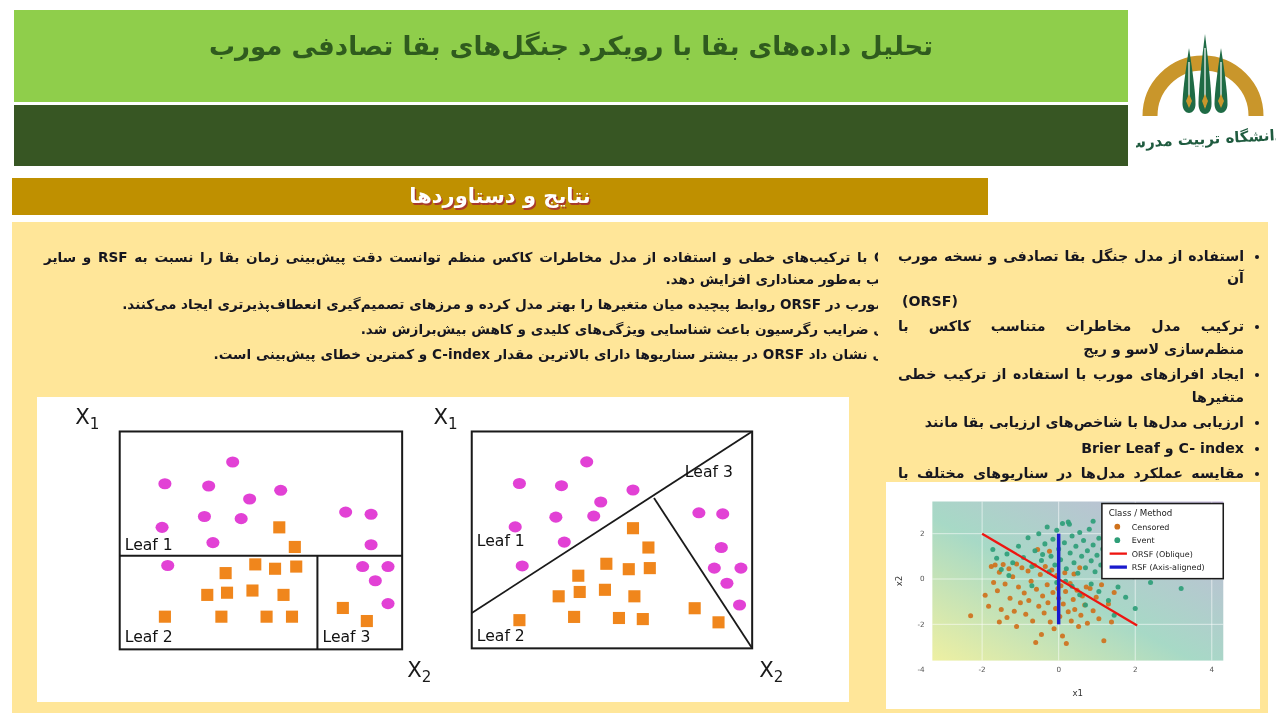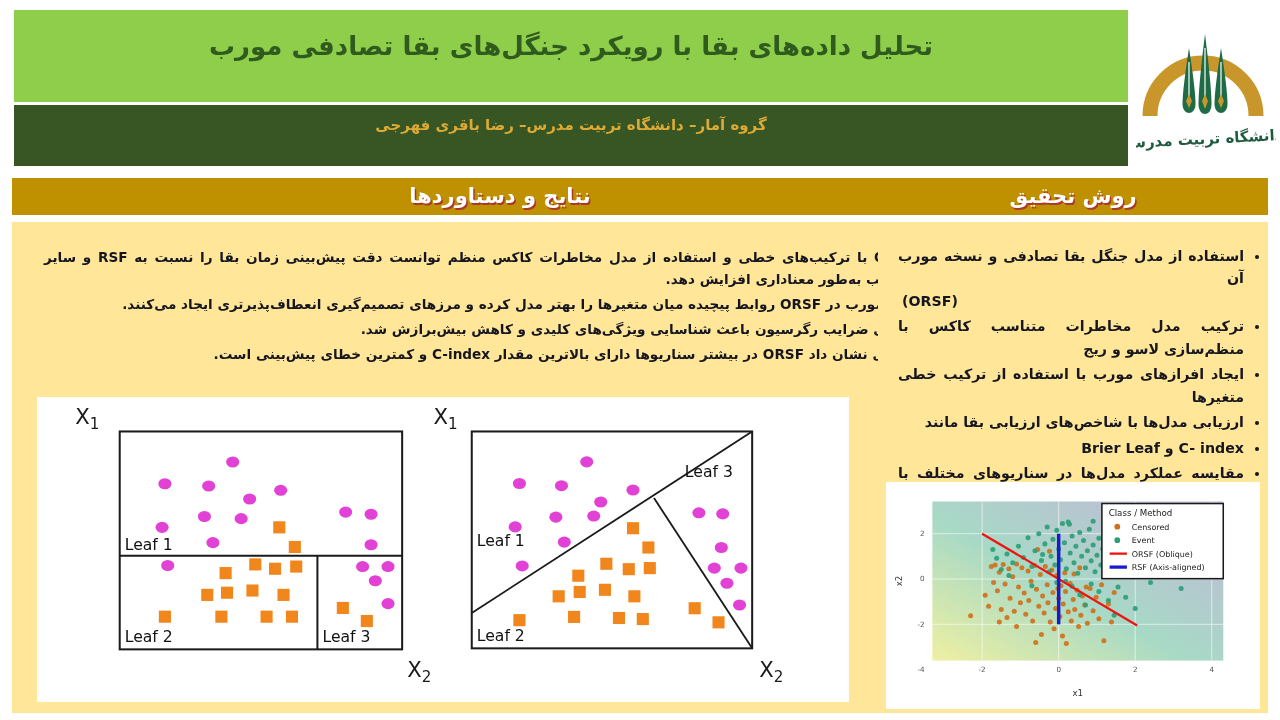--- a/index.html
+++ b/index.html
@@ -37,21 +37,20 @@
 </style>
 </head>
 <body>
 
 <div class="abs title-bar">
   <h1 class="title-text">تحلیل داده‌های بقا با رویکرد جنگل‌های بقا تصادفی مورب</h1>
 </div>
 
 <div class="abs subtitle-bar">
   <div class="subtitle-inner">
-    <span>گروه آمار– دانشگاه تربیت مدرس– رضا باقری فهرجی</span>
   </div>
 </div>
 
 <div class="abs logo-wrap">
   <svg width="140" height="160" viewBox="0 0 140 160">
     <path d="M14 112 A53 53 0 0 1 120 112" fill="none" stroke="#c9962b" stroke-width="15"></path>
     <g>
       <path d="M53 44 C57 70 59.5 90 59.5 100 C59.5 106 56 109 53 109 C50 109 46.5 106 46.5 100 C46.5 90 49 70 53 44 Z" fill="#1f6b45"></path>
       <path d="M69 30 C73 62 75.5 88 75.5 100 C75.5 107 72 110 69 110 C66 110 62.5 107 62.5 100 C62.5 88 65 62 69 30 Z" fill="#1f6b45"></path>
       <path d="M85 44 C89 70 91.5 90 91.5 100 C91.5 106 88 109 85 109 C82 109 78.5 106 78.5 100 C78.5 90 81 70 85 44 Z" fill="#1f6b45"></path>
@@ -158,21 +157,20 @@
           <rect x="570.95" y="212.9" width="12" height="12" fill="#f0861c"></rect>
           <rect x="594.5799999999999" y="213.975" width="12" height="12" fill="#f0861c"></rect>
           <rect x="646.01" y="203.225" width="12" height="12" fill="#f0861c"></rect>
           <rect x="669.64" y="217.2" width="12" height="12" fill="#f0861c"></rect>
         </svg>
     </div>
   </div>
 </div>
 
 <div class="panel right-panel">
-  <div class="panel-header">روش تحقیق</div>
   <div class="panel-body">
     <ul class="bullets" id="right-bullets">
         <li>استفاده از مدل جنگل بقا تصادفی و نسخه مورب آن<span class="sub-line">(ORSF)</span></li>
         <li>ترکیب مدل مخاطرات متناسب کاکس با منظم‌سازی لاسو و ریج</li>
         <li>ایجاد افرازهای مورب با استفاده از ترکیب خطی متغیرها</li>
         <li>ارزیابی مدل‌ها با شاخص‌های ارزیابی بقا مانند</li>
         <li>C- index و Brier Leaf</li>
         <li>مقایسه عملکرد مدل‌ها در سناریوهای مختلف با داده‌های شبیه‌سازی‌شده</li>
       </ul>
     <div class="abs plot-box">

